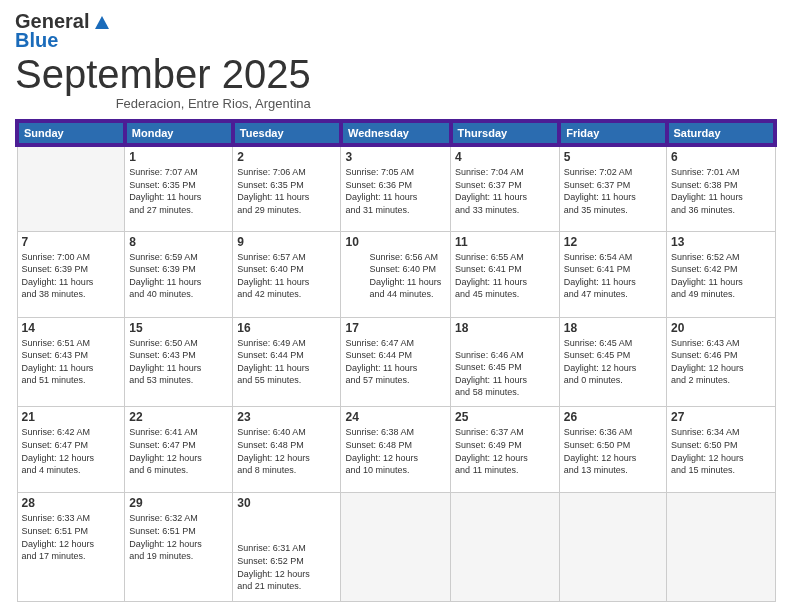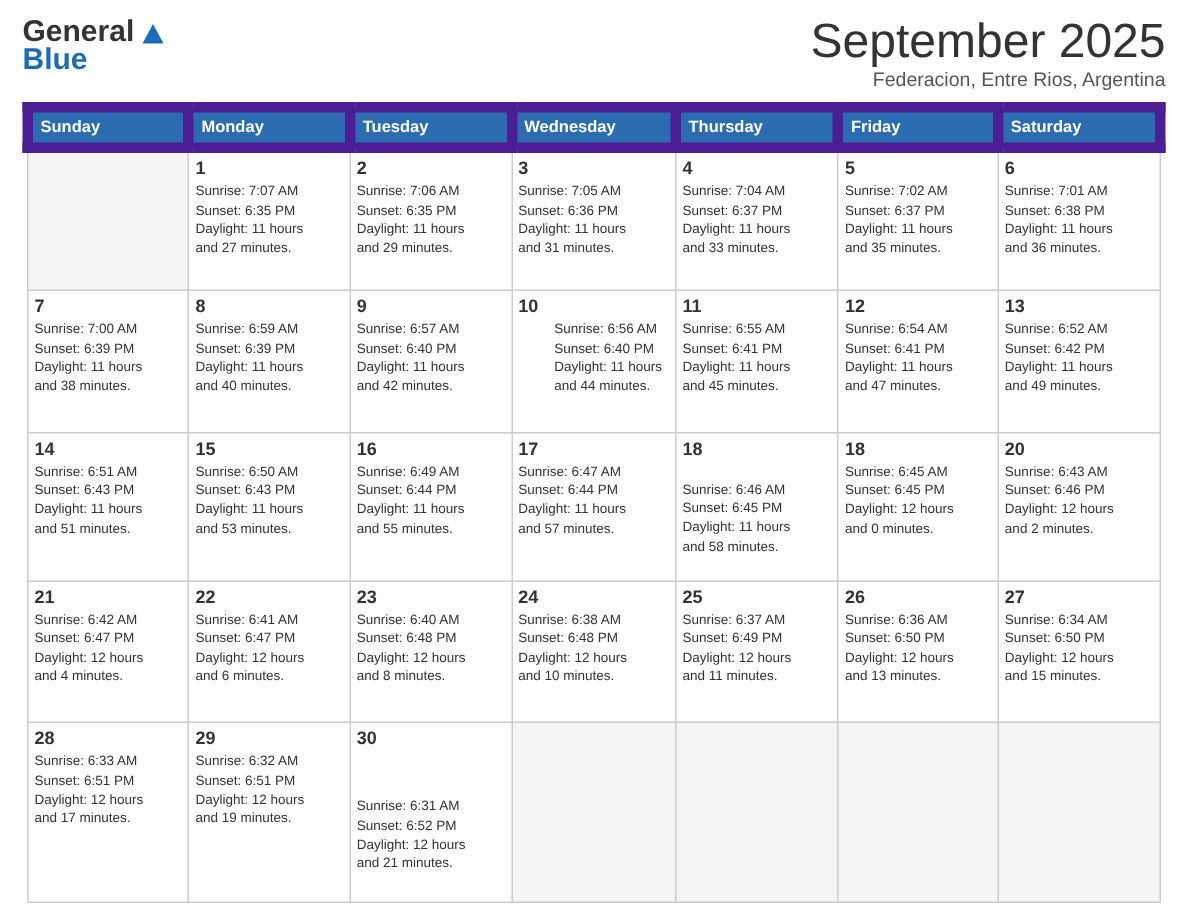--- a/index.html
+++ b/index.html
@@ -15,52 +15,53 @@
       height: 612px;
       padding: 10px 15px;
       display: flex;
       flex-direction: column;
     }
     .header {
       display: flex;
       justify-content: space-between;
       align-items: flex-start;
       margin-bottom: 8px;
+      flex-direction: column;
     }
     .logo {
       display: flex;
       flex-direction: column;
       align-items: flex-start;
     }
     .title-area {
       text-align: right;
     }
     .month-title {
-      font-size: 32px;
+      font-size: 40px;
       font-weight: normal;
       color: #333;
       line-height: 1.1;
     }
     .subtitle {
       font-size: 13px;
       color: #555;
     }
     .calendar {
       width: 100%;
       border-collapse: collapse;
       flex: 1;
     }
     .calendar th {
       background: #2b6cb0;
       color: #fff;
       font-size: 11px;
       font-weight: bold;
       padding: 4px 5px;
       text-align: left;
-      border: 7px solid #4c1d95;
+      border: 4px solid #4c1d95;
     }
     .calendar td {
       border: 1px solid #ccc;
       vertical-align: top;
       padding: 3px 4px;
       width: 113px;
       height: 82px;
       background: #fff;
     }
     .calendar td.empty {

